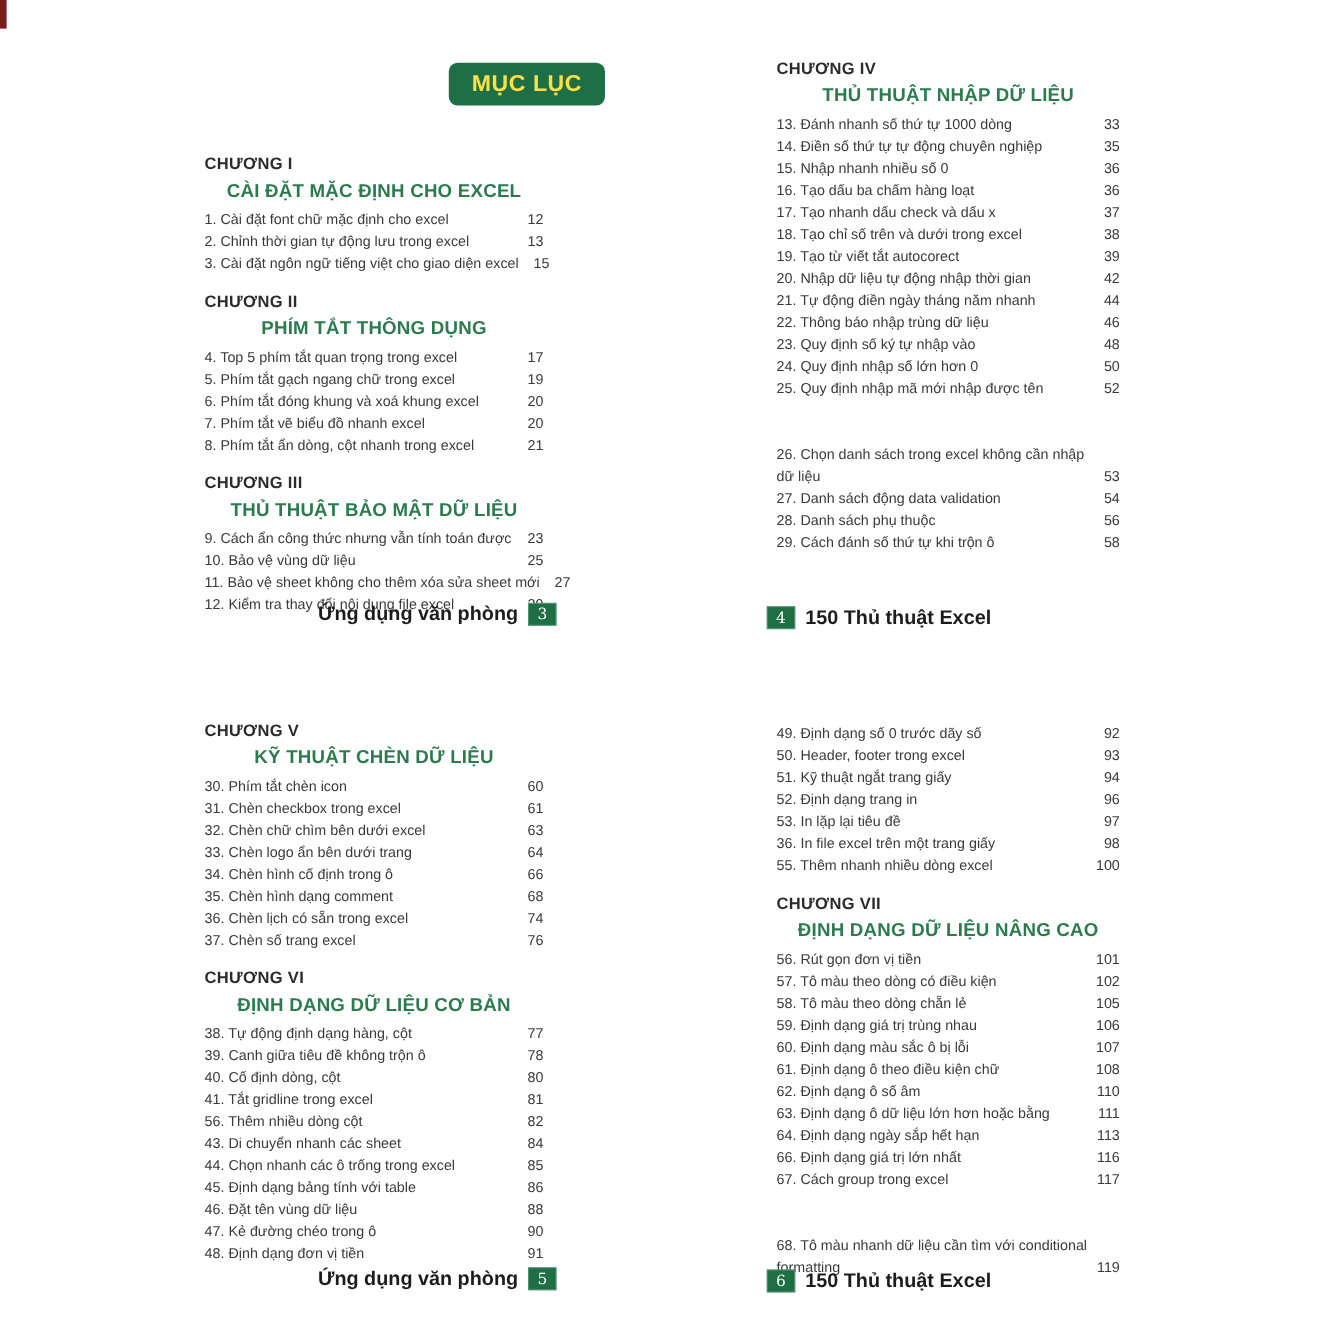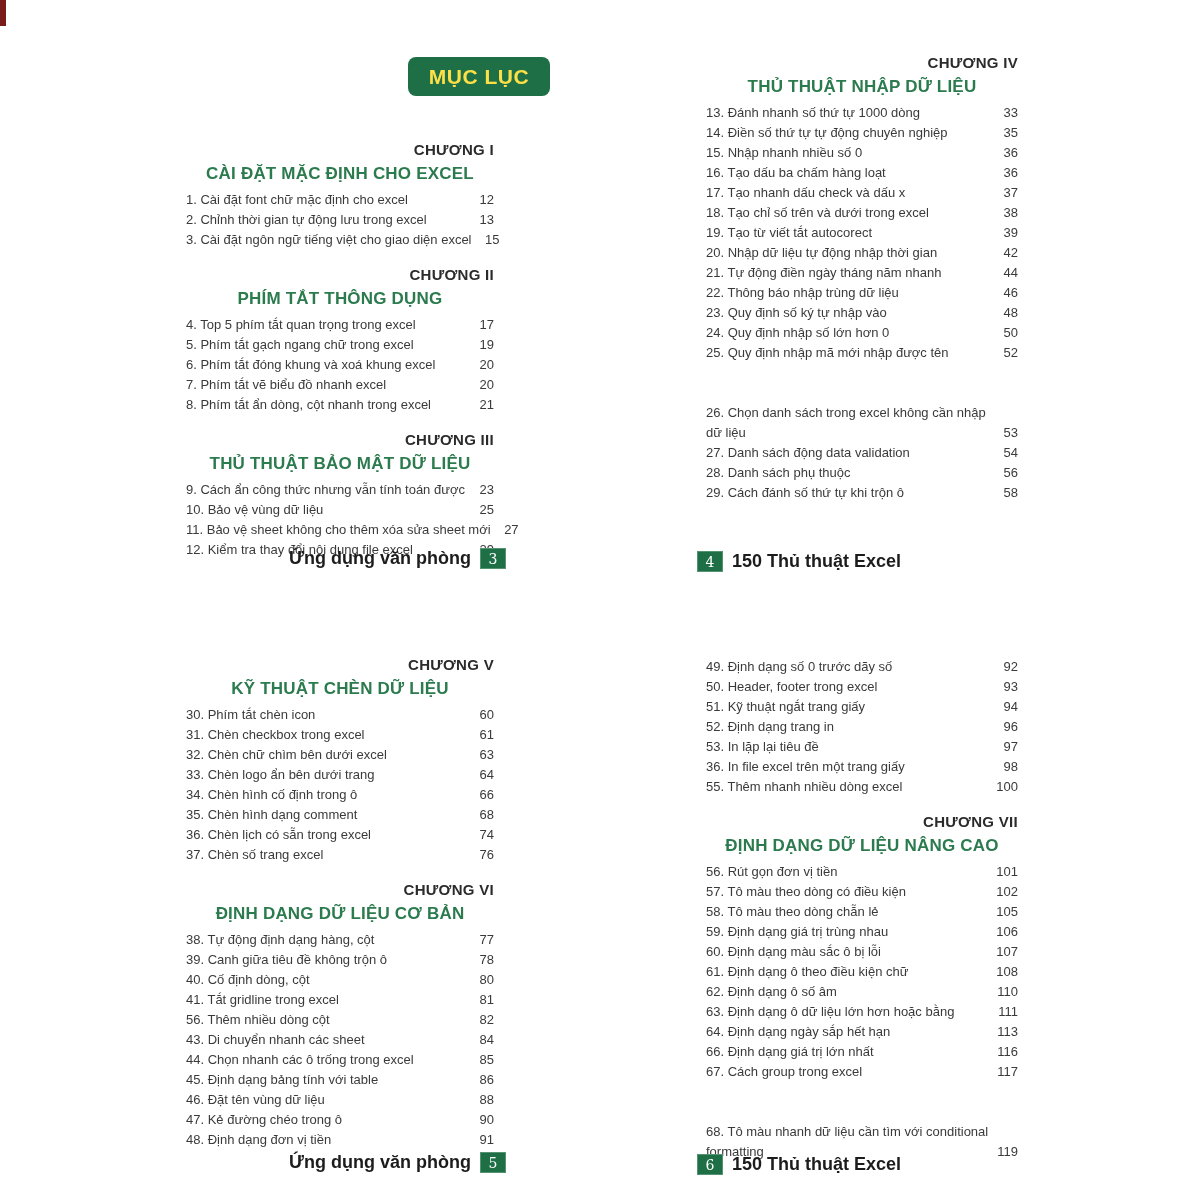--- a/index.html
+++ b/index.html
@@ -17,21 +17,21 @@
     display:flex;align-items:center;justify-content:center;
     font-size:21px;font-weight:bold;letter-spacing:0.5px;
   }
   .section{position:absolute;}
   .sec-0{left:186px;top:100px;width:308px;margin-top:40px;}
   .sec-1{left:706px;top:53px;width:312px;}
   .sec-2{left:186px;top:655px;width:308px;}
   .sec-3{left:706px;top:657px;width:312px;}
   .chapter{margin-bottom:15px;}
   .chap-number{
-    text-align:right;font-size:15px;font-weight:bold;color:#2b2b2b;
+    text-align:left;font-size:15px;font-weight:bold;color:#2b2b2b;
     line-height:20px;margin-bottom:3px;letter-spacing:0.3px;
   }
   .chap-title{
     text-align:center;font-size:17px;font-weight:bold;color:#2B7B4E;
     line-height:22px;margin-bottom:5px;letter-spacing:0.2px;
   }
   .toc-item{
     display:flex;align-items:flex-end;line-height:20px;font-size:13px;color:#3a3a3a;
   }
   .toc-item-label{flex:1;padding-right:4px;white-space:nowrap;}

